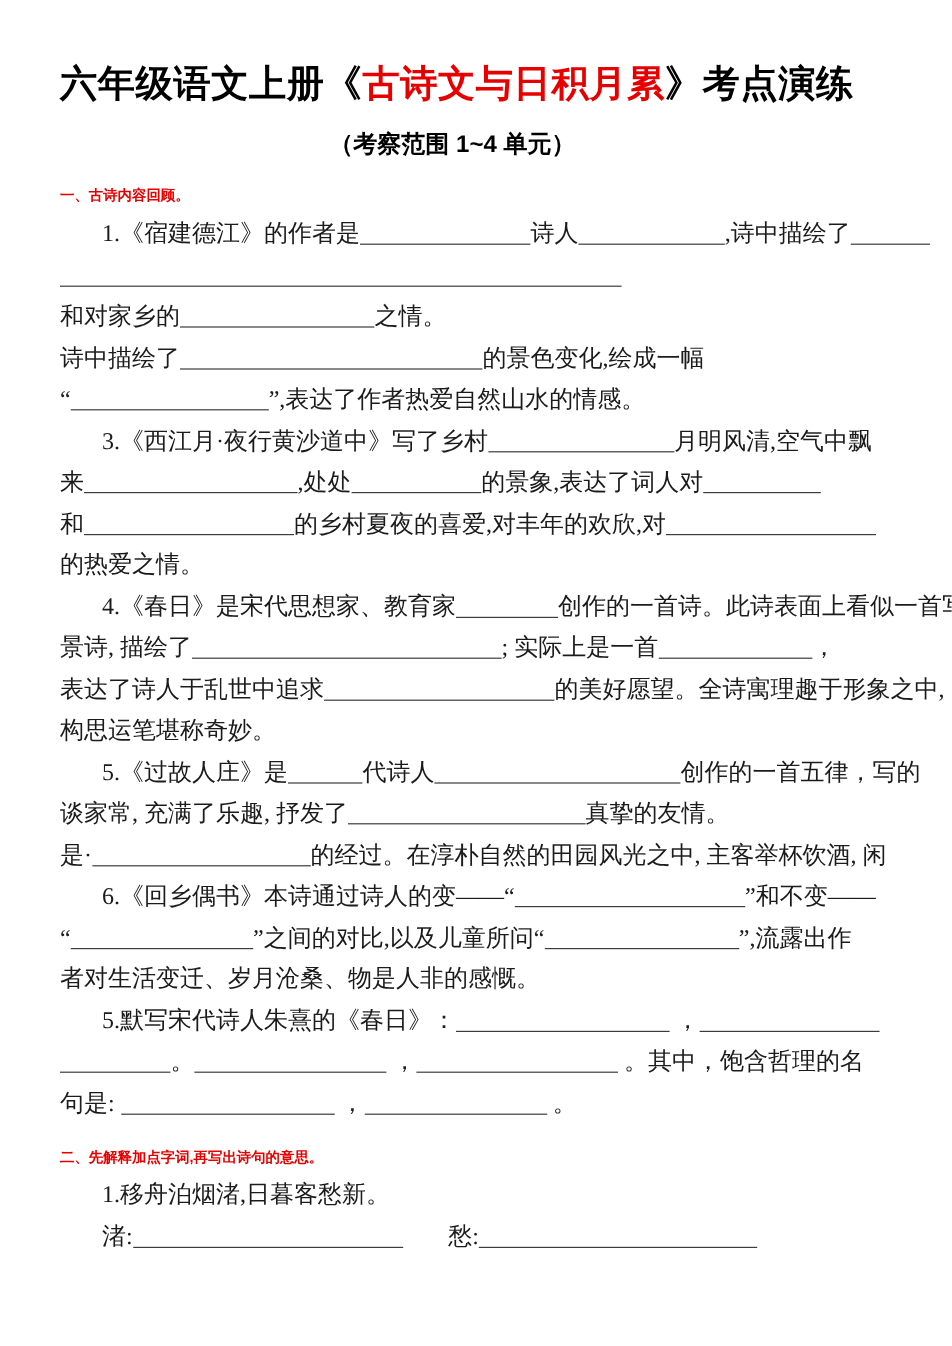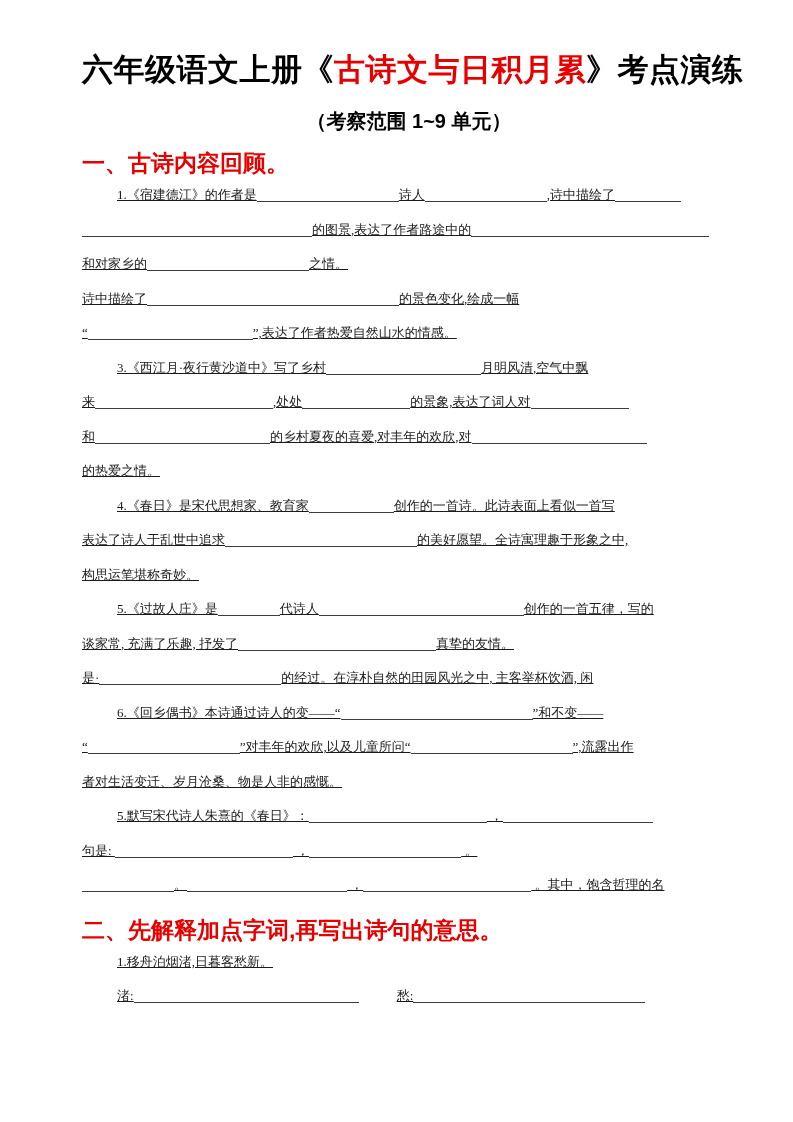--- a/index.html
+++ b/index.html
@@ -8,21 +8,20 @@
     width: 793px;
     height: 1122px;
     overflow: hidden;
     font-family: "Liberation Serif", "DejaVu Serif", serif;
     color: #1b1b1b;
   }
   .page {
     width: 752px;
     height: 1122px;
     padding: 48px 48px 0 50px;
-    margin-left: 32px;
   }
   .doc-title {
     text-align: center;
     font-family: "Liberation Sans", "DejaVu Sans", sans-serif;
     font-weight: bold;
     font-size: 31px;
     line-height: 44px;
     color: #000000;
     letter-spacing: 0.5px;
     white-space: nowrap;
@@ -33,68 +32,68 @@
     font-family: "Liberation Sans", "DejaVu Sans", sans-serif;
     font-weight: bold;
     font-size: 20px;
     line-height: 30px;
     margin-top: 14px;
     color: #000000;
   }
   .section-heading {
     font-family: "Liberation Sans", "DejaVu Sans", sans-serif;
     font-weight: bold;
-    font-size: 23px;
+    font-size: 12px;
     line-height: 30px;
     margin-top: 12px;
     color: var(--accent, #e60000);
   }
   .line {
-    font-size: 13px;
+    font-size: 20px;
     line-height: 34.5px;
     white-space: nowrap;
     color: #1b1b1b;
-    text-decoration: underline;
   }
   .line.indent { padding-left: 35px; }
   .blank {
     display: inline-block;
     height: 1em;
     margin-bottom: -3px;
     border-bottom: 1.4px solid #3c3c3c;
     vertical-align: baseline;
   }
   .gap { display: inline-block; height: 1px; }
 </style>
 </head>
 <body>
 
 <div class="page">
   <h1 class="doc-title"><span>六年级语文上册《</span><span class="hl">古诗文与日积月累</span><span>》考点演练</span></h1>
-  <div class="doc-subtitle">（考察范围 1~9 单元）</div>
+  <div class="doc-subtitle">（考察范围 1~4 单元）</div>
   <div id="sections">
       <div class="section-heading">一、古诗内容回顾。</div>
       <div class="line indent"><span>1.《宿建德江》的作者是</span><span class="blank" style="width: 142px;"></span><span>诗人</span><span class="blank" style="width: 122px;"></span><span>,诗中描绘了</span><span class="blank" style="width: 66px;"></span></div>
-      <div class="line"><span class="blank" style="width: 230px;"></span><span>的图景,表达了作者路途中的</span><span class="blank" style="width: 238px;"></span></div>
+      <div class="line"><span class="blank" style="width: 230px;"></span><span class="blank" style="width: 238px;"></span></div>
       <div class="line"><span>和对家乡的</span><span class="blank" style="width: 162px;"></span><span>之情。</span></div>
       <div class="line"><span>诗中描绘了</span><span class="blank" style="width: 252px;"></span><span>的景色变化,绘成一幅</span></div>
       <div class="line"><span>“</span><span class="blank" style="width: 165px;"></span><span>”,表达了作者热爱自然山水的情感。</span></div>
       <div class="line indent"><span>3.《西江月·夜行黄沙道中》写了乡村</span><span class="blank" style="width: 155px;"></span><span>月明风清,空气中飘</span></div>
       <div class="line"><span>来</span><span class="blank" style="width: 178px;"></span><span>,处处</span><span class="blank" style="width: 108px;"></span><span>的景象,表达了词人对</span><span class="blank" style="width: 98px;"></span></div>
       <div class="line"><span>和</span><span class="blank" style="width: 175px;"></span><span>的乡村夏夜的喜爱,对丰年的欢欣,对</span><span class="blank" style="width: 175px;"></span></div>
       <div class="line"><span>的热爱之情。</span></div>
       <div class="line indent"><span>4.《春日》是宋代思想家、教育家</span><span class="blank" style="width: 85px;"></span><span>创作的一首诗。此诗表面上看似一首写</span></div>
+      <div class="line"><span>景诗, 描绘了</span><span class="blank" style="width: 258px;"></span><span>; 实际上是一首</span><span class="blank" style="width: 128px;"></span><span>，</span></div>
       <div class="line"><span>表达了诗人于乱世中追求</span><span class="blank" style="width: 192px;"></span><span>的美好愿望。全诗寓理趣于形象之中,</span></div>
       <div class="line"><span>构思运笔堪称奇妙。</span></div>
       <div class="line indent"><span>5.《过故人庄》是</span><span class="blank" style="width: 62px;"></span><span>代诗人</span><span class="blank" style="width: 205px;"></span><span>创作的一首五律，写的</span></div>
       <div class="line"><span>谈家常, 充满了乐趣, 抒发了</span><span class="blank" style="width: 198px;"></span><span>真挚的友情。</span></div>
       <div class="line"><span>是·</span><span class="blank" style="width: 182px;"></span><span>的经过。在淳朴自然的田园风光之中, 主客举杯饮酒, 闲</span></div>
       <div class="line indent"><span>6.《回乡偶书》本诗通过诗人的变——“</span><span class="blank" style="width: 192px;"></span><span>”和不变——</span></div>
-      <div class="line"><span>“</span><span class="blank" style="width: 152px;"></span><span>”对丰年的欢欣,以及儿童所问“</span><span class="blank" style="width: 162px;"></span><span>”,流露出作</span></div>
+      <div class="line"><span>“</span><span class="blank" style="width: 152px;"></span><span>”之间的对比,以及儿童所问“</span><span class="blank" style="width: 162px;"></span><span>”,流露出作</span></div>
       <div class="line"><span>者对生活变迁、岁月沧桑、物是人非的感慨。</span></div>
       <div class="line indent"><span>5.默写宋代诗人朱熹的《春日》：</span><span class="blank" style="width: 178px;"></span><span> ，</span><span class="blank" style="width: 150px;"></span></div>
+      <div class="line"><span class="blank" style="width: 92px;"></span><span>。</span><span class="blank" style="width: 160px;"></span><span> ，</span><span class="blank" style="width: 168px;"></span><span> 。其中，饱含哲理的名</span></div>
       <div class="line"><span>句是: </span><span class="blank" style="width: 178px;"></span><span> ，</span><span class="blank" style="width: 152px;"></span><span> 。</span></div>
-      <div class="line"><span class="blank" style="width: 92px;"></span><span>。</span><span class="blank" style="width: 160px;"></span><span> ，</span><span class="blank" style="width: 168px;"></span><span> 。其中，饱含哲理的名</span></div>
       <div class="section-heading">二、先解释加点字词,再写出诗句的意思。</div>
       <div class="line indent"><span>1.移舟泊烟渚,日暮客愁新。</span></div>
       <div class="line indent"><span>渚:</span><span class="blank" style="width: 225px;"></span><span class="gap" style="width: 38px;"></span><span>愁:</span><span class="blank" style="width: 232px;"></span></div>
     </div>
 </div>
 
 </body></html>

